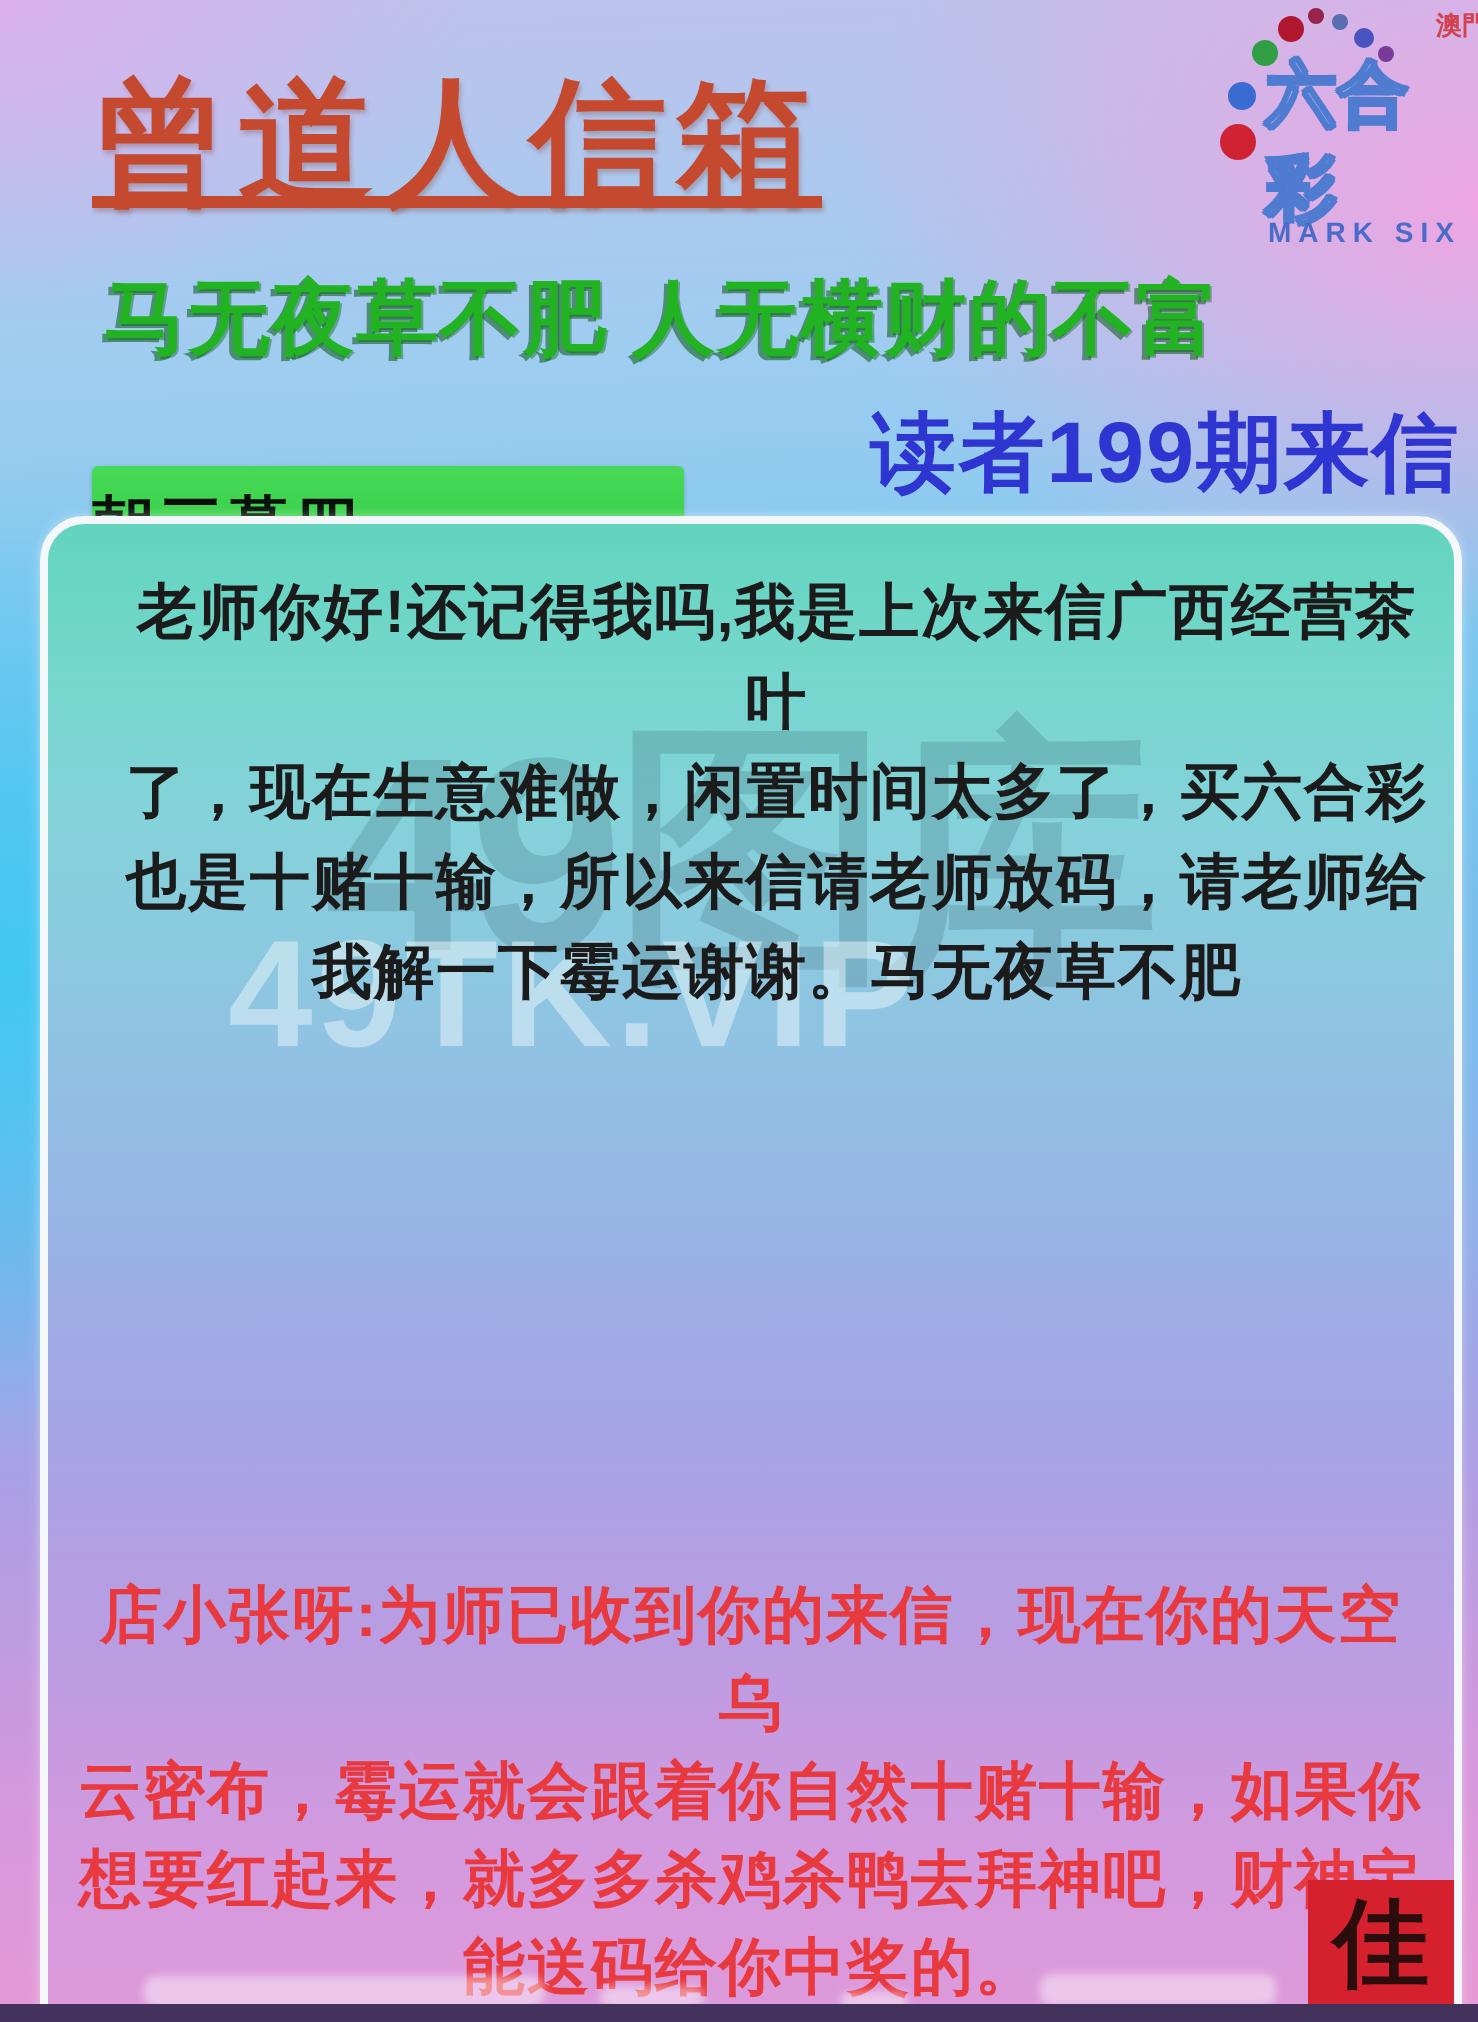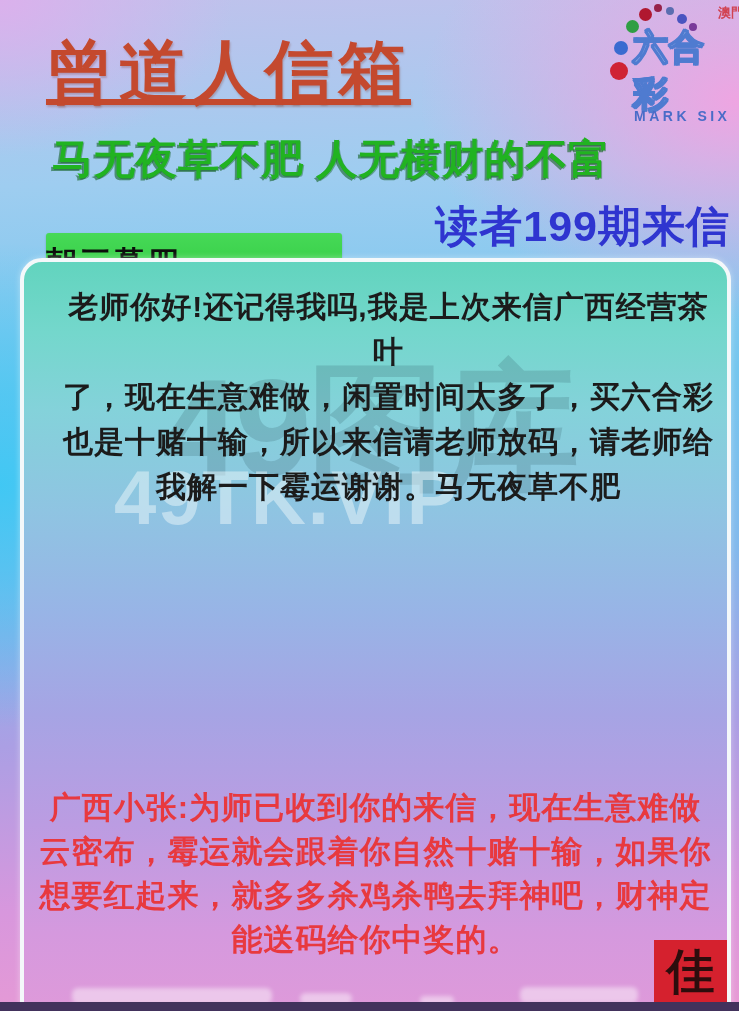--- a/index.html
+++ b/index.html
@@ -137,21 +137,21 @@
   <div class="wm-en">49TK.VIP</div>
 
   <div class="letter-text">
     <div>老师你好!还记得我吗,我是上次来信广西经营茶叶</div>
     <div>了，现在生意难做，闲置时间太多了，买六合彩</div>
     <div>也是十赌十输，所以来信请老师放码，请老师给</div>
     <div>我解一下霉运谢谢。马无夜草不肥</div>
   </div>
 
   <div class="reply-text">
-    <div>广西小张:为师已收到你的来信，现在生意难做</div>
+    <div>店小张呀:为师已收到你的来信，现在你的天空乌</div>
     <div>云密布，霉运就会跟着你自然十赌十输，如果你</div>
     <div>想要红起来，就多多杀鸡杀鸭去拜神吧，财神定</div>
     <div>能送码给你中奖的。</div>
   </div>
 </div>
 
 <div class="blob b1"></div>
 <div class="blob b2"></div>
 <div class="blob b3"></div>
 <div class="blob b4"></div>

